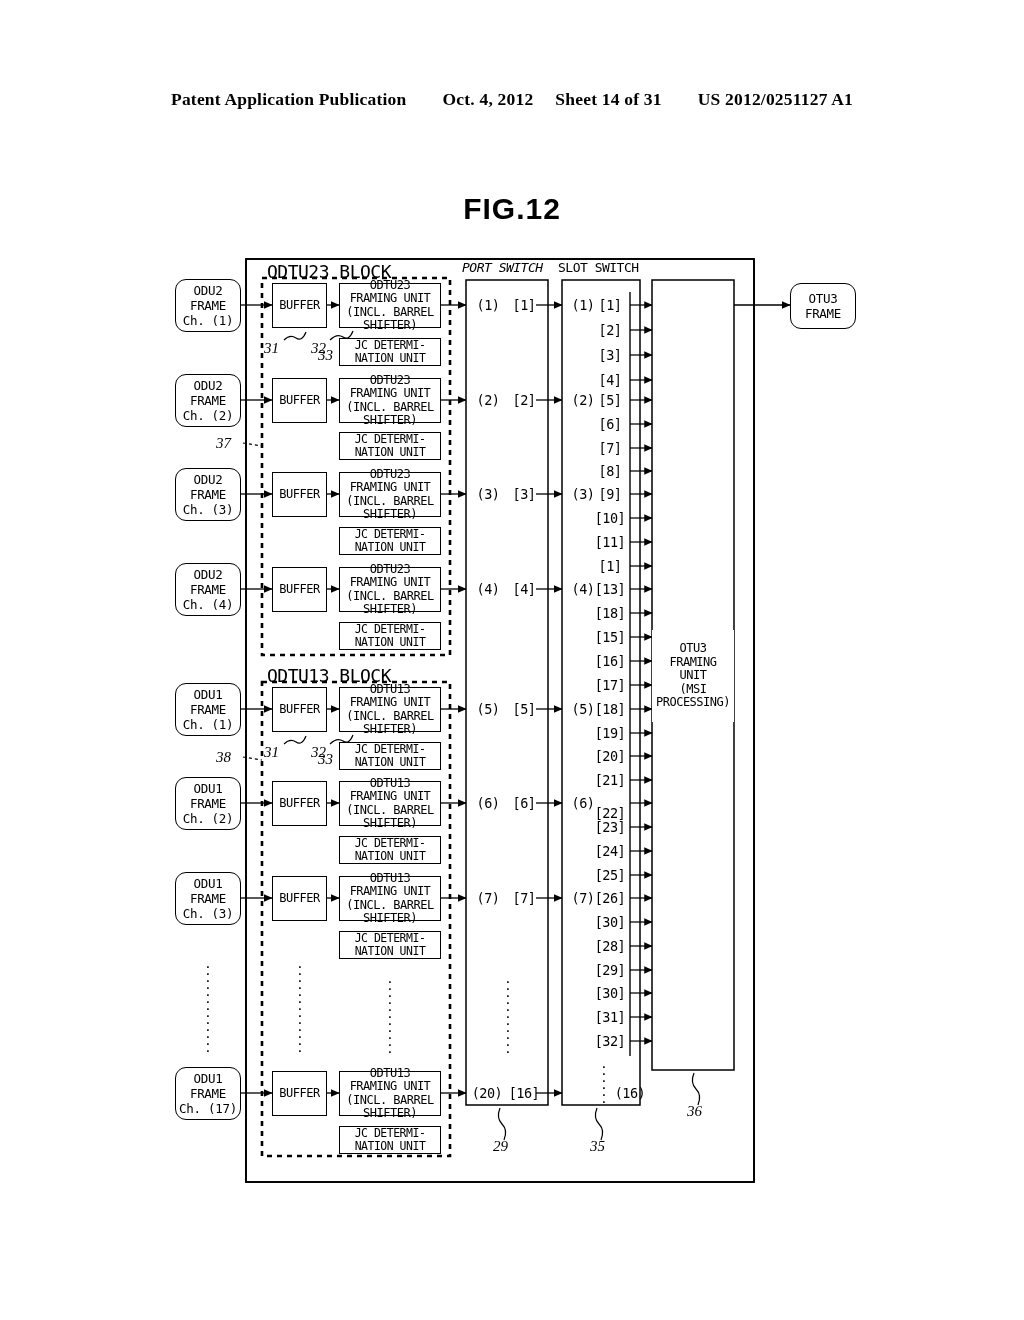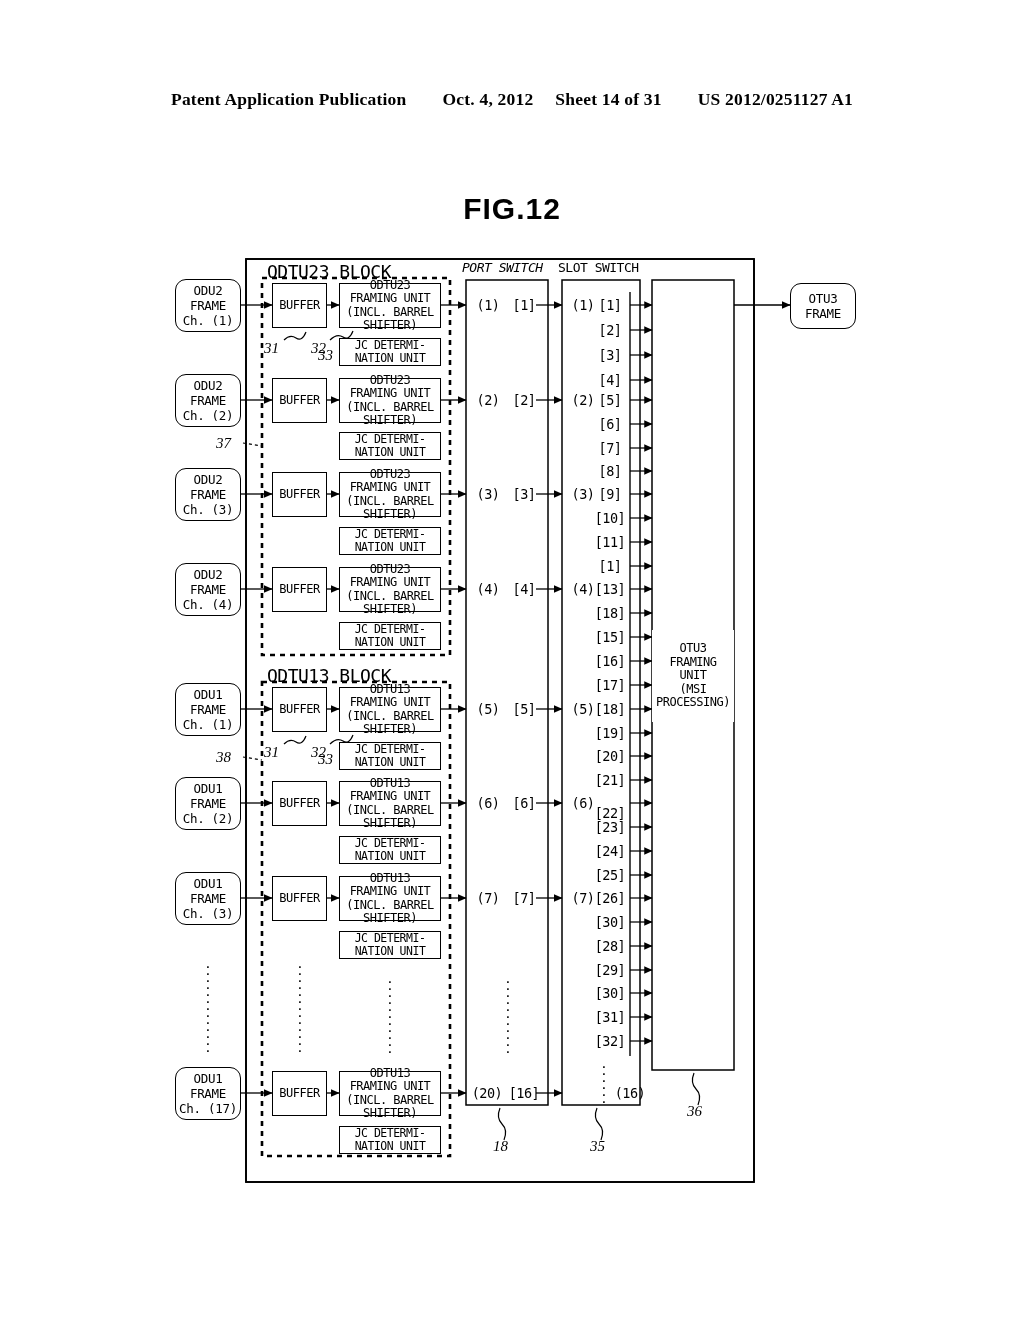--- a/index.html
+++ b/index.html
@@ -429,21 +429,21 @@
   <div class="abs refnum" style="left:311px;top:340px;">32</div>
   <div class="abs refnum" style="left:318px;top:347px;">33</div>
 
   <div class="abs refnum" style="left:264px;top:744px;">31</div>
   <div class="abs refnum" style="left:311px;top:744px;">32</div>
   <div class="abs refnum" style="left:318px;top:751px;">33</div>
 
   <div class="abs refnum" style="left:216px;top:435px;">37</div>
   <div class="abs refnum" style="left:216px;top:749px;">38</div>
 
-  <div class="abs refnum" style="left:493px;top:1138px;">18</div>
+  <div class="abs refnum" style="left:493px;top:1138px;">29</div>
   <div class="abs refnum" style="left:590px;top:1138px;">35</div>
   <div class="abs refnum" style="left:687px;top:1103px;">36</div>
 
   <div class="vdots" style="left:200px;top:960px;width:16px;">.<br>.<br>.<br>.<br>.<br>.<br>.<br>.<br>.<br>.<br>.<br>.<br>.</div>
   <div class="vdots" style="left:292px;top:960px;width:16px;">.<br>.<br>.<br>.<br>.<br>.<br>.<br>.<br>.<br>.<br>.<br>.<br>.</div>
   <div class="vdots" style="left:382px;top:975px;width:16px;">.<br>.<br>.<br>.<br>.<br>.<br>.<br>.<br>.<br>.<br>.</div>
   <div class="vdots" style="left:500px;top:975px;width:16px;">.<br>.<br>.<br>.<br>.<br>.<br>.<br>.<br>.<br>.<br>.</div>
   <div class="vdots" style="left:596px;top:1060px;width:16px;">.<br>.<br>.<br>.<br>.<br>.</div>
 
 </div>

